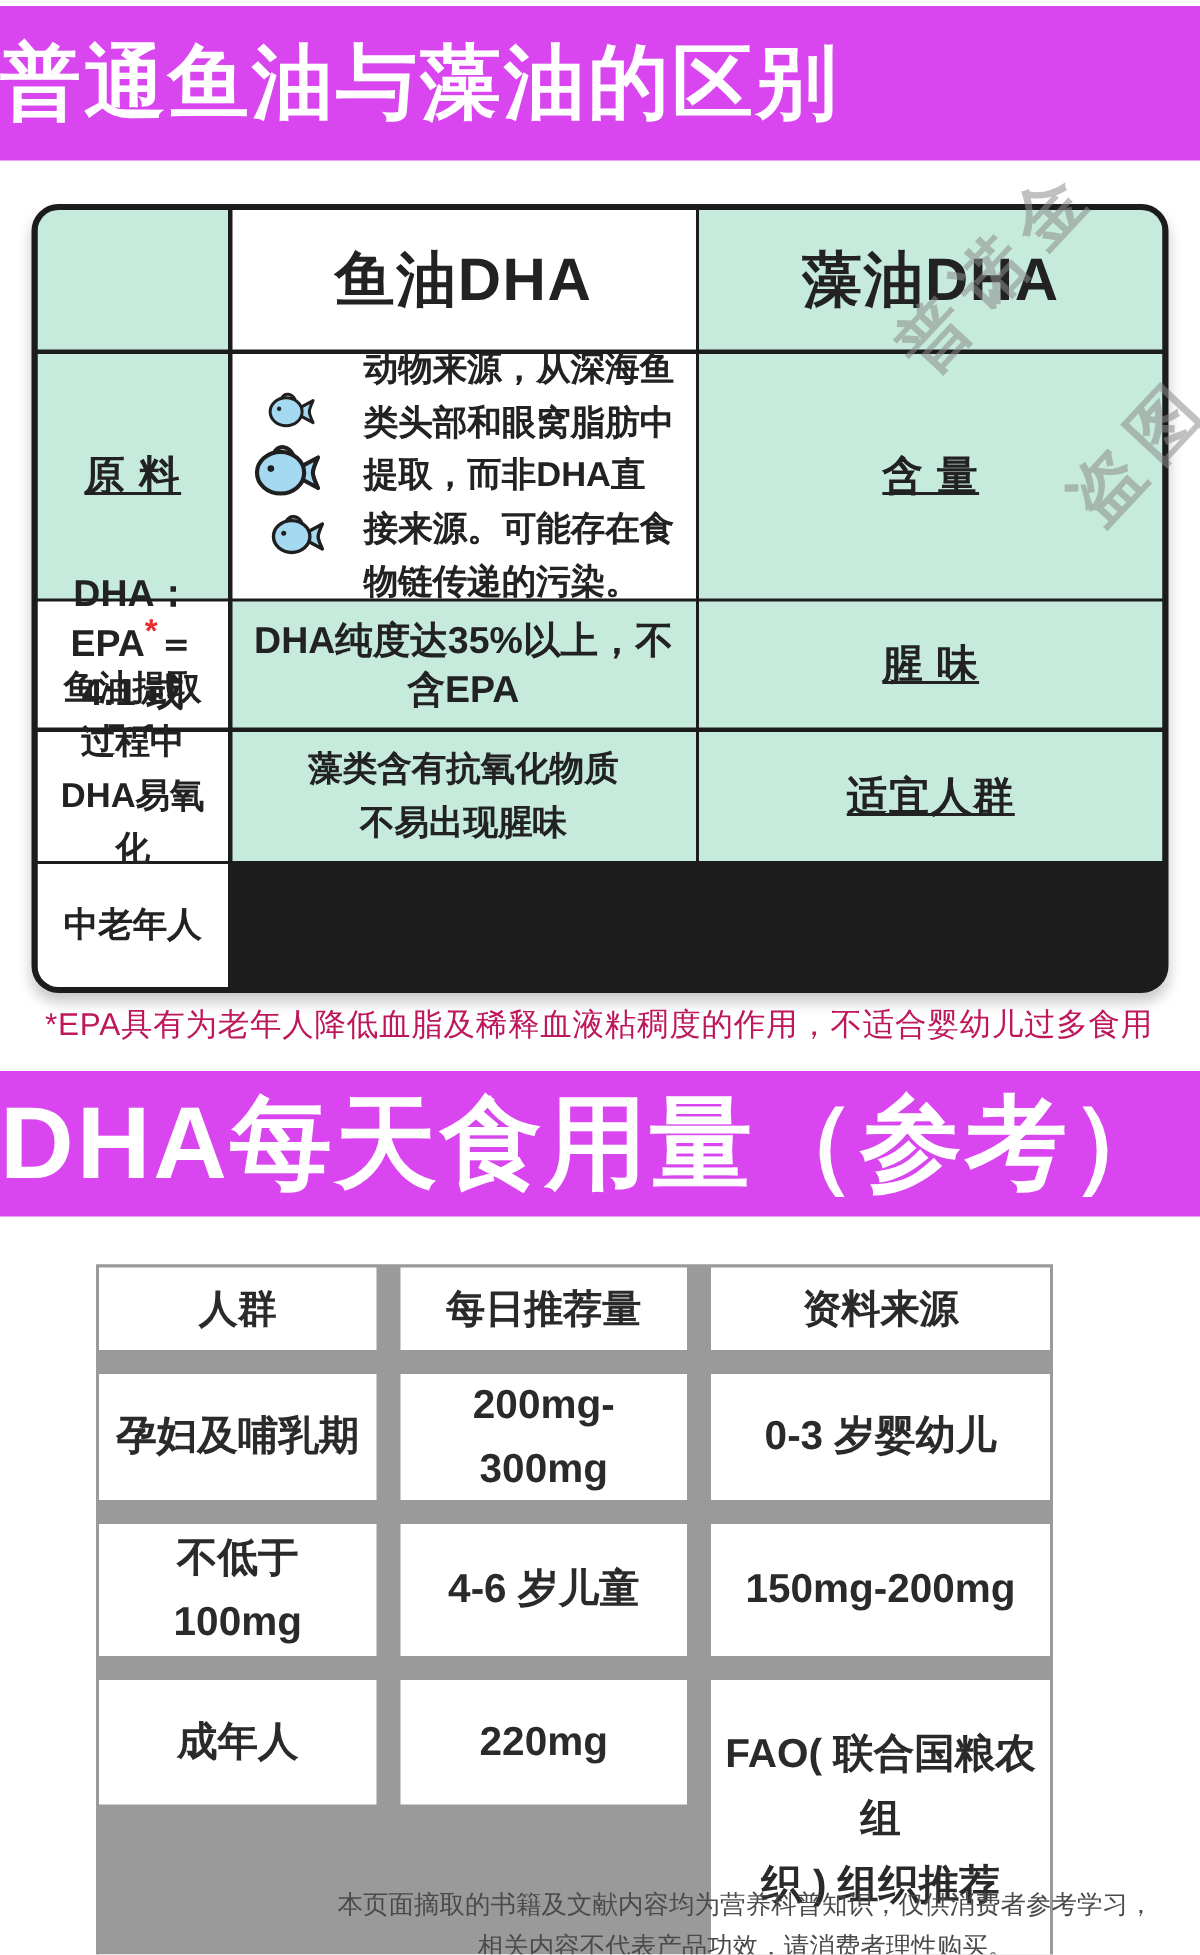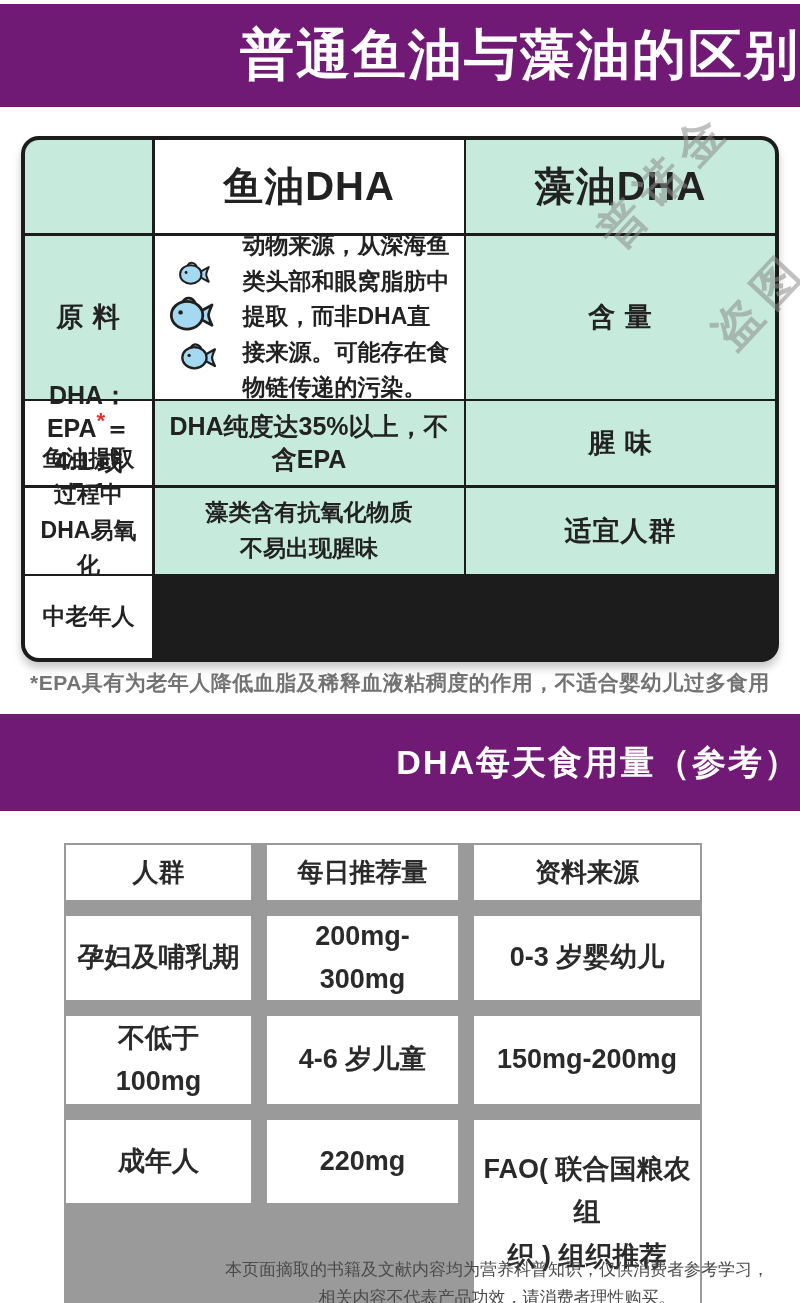--- a/index.html
+++ b/index.html
@@ -7,49 +7,49 @@
   .page{position:relative;width:800px;height:1303px;background:#ffffff;overflow:hidden;margin:0 auto;}
 
   
   .watermark{position:absolute;top:0;right:0;width:320px;height:420px;pointer-events:none;z-index:5;overflow:hidden;}
   .wm-line{position:absolute;font-size:46px;font-weight:700;color:rgba(140,140,140,0.55);
            letter-spacing:10px;white-space:nowrap;transform:rotate(-47deg);transform-origin:left bottom;}
   .wm-1{left:150px;top:200px;}
   .wm-2{left:265px;top:300px;}
 
   
-  .banner{position:absolute;left:0;right:0;background:#701a75;display:flex;align-items:center;justify-content:flex-end;}
+  .banner{position:absolute;left:0;right:0;background:#d946ef;display:flex;align-items:center;justify-content:flex-start;}
   .banner-1{top:4px;height:103px;}
   .banner-2{top:714px;height:97px;}
   .banner-title{color:#ffffff;font-weight:700;letter-spacing:2px;}
   .banner-1 .banner-title{font-size:54px;}
-  .banner-2 .banner-title{font-size:34px;}
+  .banner-2 .banner-title{font-size:68px;}
 
   
   .cmp-table{position:absolute;top:136px;left:21px;width:750px;
              display:grid;grid-template-columns:127px 309px 1fr;
              grid-template-rows:93px 163px 84px 86px 82px;
              gap:2.5px;background:#1c1c1c;border:4px solid #1c1c1c;border-radius:18px;
              overflow:hidden;box-shadow:0 6px 9px rgba(0,0,0,0.22);}
   .cmp-cell{display:flex;align-items:center;justify-content:center;text-align:center;
             color:#222;padding:6px 10px;box-sizing:border-box;}
   .bg-mint{background:#c6ebdc;}
   .bg-white{background:#ffffff;}
   .cmp-colhead{font-size:40px;font-weight:700;letter-spacing:1px;text-align:right;}
-  .cmp-label{font-size:27px;font-weight:700;letter-spacing:1px;}
+  .cmp-label{font-size:27px;font-weight:700;letter-spacing:1px;text-decoration:underline;}
   .cmp-text{font-size:23px;font-weight:700;line-height:1.55;white-space:pre-line;}
   .cmp-row-icon{justify-content:flex-start;text-align:left;padding:8px 12px 8px 8px;gap:6px;}
   .cmp-row-icon .cmp-text{flex:1;}
   .icon-box{flex:0 0 auto;display:flex;align-items:center;justify-content:center;}
   .ratio-line{font-size:25px;font-weight:700;}
   .red-star{color:#e53030;font-size:22px;vertical-align:super;line-height:0;font-weight:700;}
 
   
   .footnote{position:absolute;top:669px;left:30px;right:10px;
-            color:#737373;font-size:21px;font-weight:700;letter-spacing:0.5px;}
+            color:#be185d;font-size:21px;font-weight:400;letter-spacing:0.5px;}
 
   
   .intake-table{position:absolute;top:843px;left:64px;width:638px;
                 display:grid;grid-template-columns:185px 191px 1fr;
                 grid-template-rows:55px 84px 88px 83px 87px;
                 gap:16px;background:#9a9a9a;border:2px solid #9a9a9a;box-sizing:border-box;}
   .in-cell{background:#ffffff;display:flex;align-items:center;justify-content:center;
            text-align:center;color:#2a2a2a;font-size:27px;font-weight:700;
            padding:4px 8px;box-sizing:border-box;white-space:pre-line;line-height:1.6;}
   .in-head{font-size:26px;font-weight:700;}

